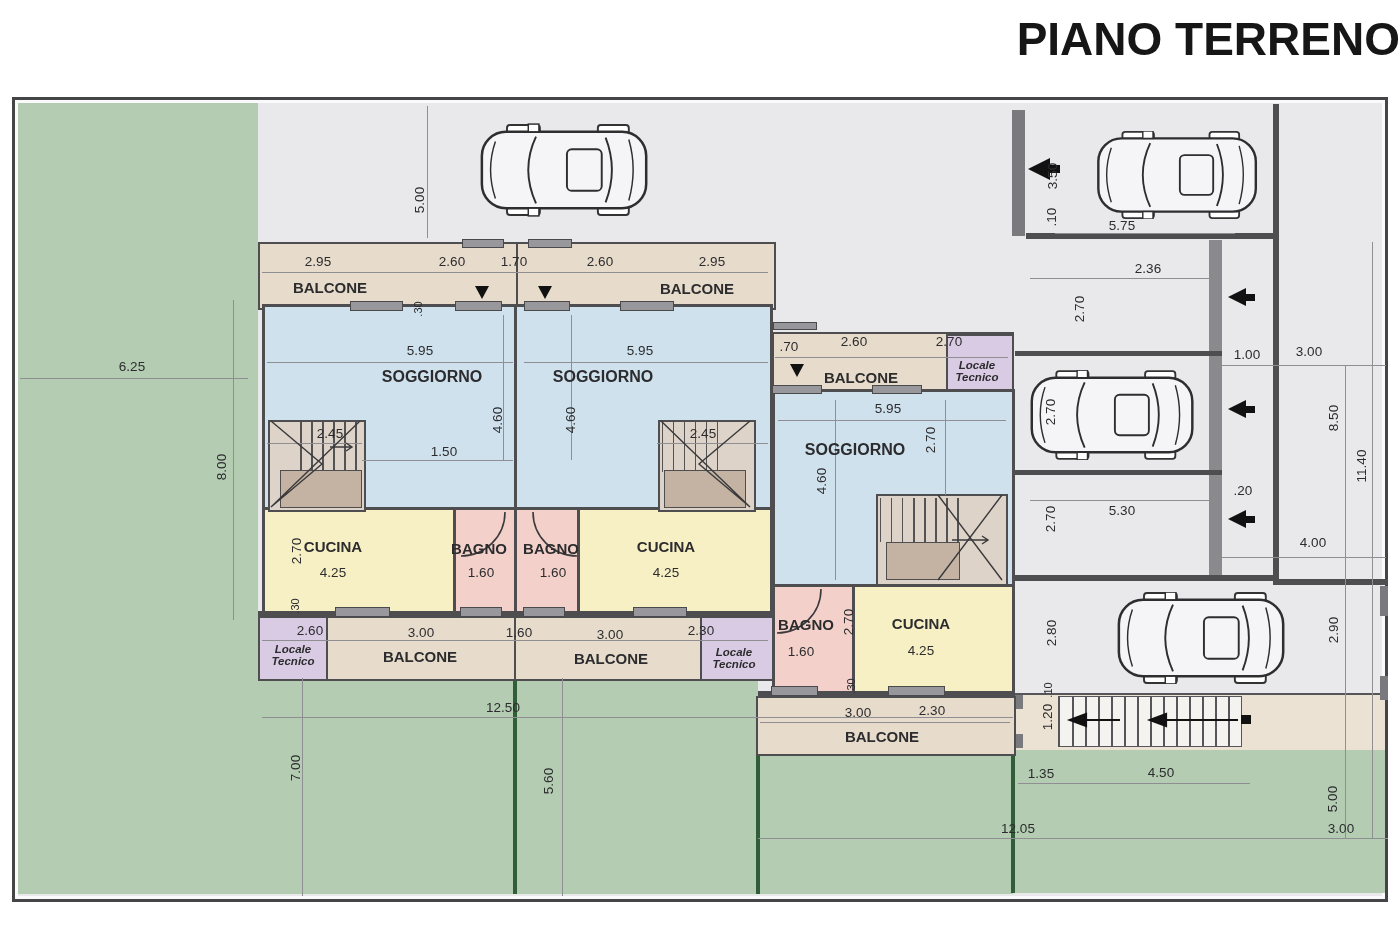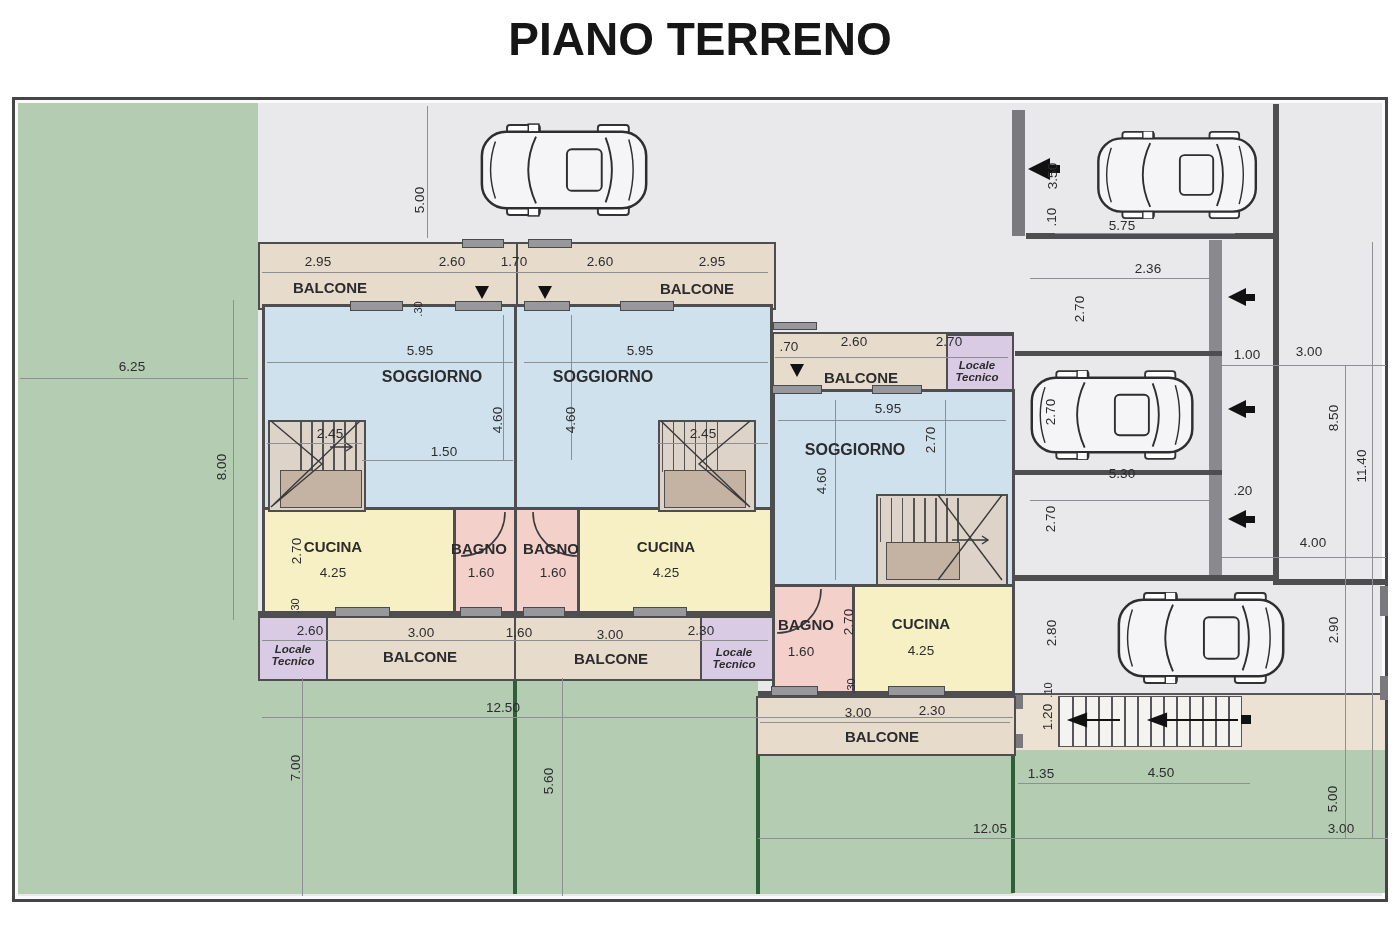--- a/index.html
+++ b/index.html
@@ -1,17 +1,17 @@
 <!DOCTYPE html>
 <html style="--wall: #4e4e50; --drive: #e9e9ec; --garden: #b3ccb2; --gardenDark: #2f5e38; --soggiorno: #cfe1ed; --cucina: #f7f0c5; --bagno: #f3d1ca; --balcone: #e7dccb; --locale: #d9cbe4; --stairs: #ddd3c8; --landing: #c4b3a3; --ramp: #ece2d4; --wm: #b3903c;"><head>
 <meta charset="utf-8">
 <style>
   html,body{margin:0;padding:0;background:#ffffff;font-family:"Liberation Sans",sans-serif;}
   .sheet{position:relative;width:1400px;height:933px;background:#fff;overflow:hidden;}
-  h1.title{position:absolute;left:0;right:0;top:12px;margin:0;text-align:center;
+  h1.title{position:absolute;left:0;right:0;top:12px;margin:0;text-align:right;
     font-size:46px;font-weight:800;letter-spacing:0px;color:#161616;}
   .plan-border{position:absolute;left:12px;top:97px;width:1370px;height:799px;
     border:3px solid #454547;background:var(--drive);box-shadow:inset 0 0 0 3px #fafafa;}
   .zone{position:absolute;}
   .garden{background:var(--garden);}
   .gdiv{position:absolute;background:var(--gardenDark);}
   .room{position:absolute;border:3px solid var(--wall);}
   .balc{position:absolute;border:2px solid var(--wall);background:var(--balcone);}
   .lt{position:absolute;border:2px solid var(--wall);background:var(--locale);}
   .sogg{background:var(--soggiorno);}
@@ -277,30 +277,30 @@
       <div class="lbl" style="left: 932px; top: 711px; transform: translate(-50%, -50%);">2.30</div>
       <div class="lbl" style="left: 882px; top: 737px; font-size: 15px; font-weight: bold; transform: translate(-50%, -50%);">BALCONE</div>
       <div class="lbl" style="left: 1053px; top: 176px; transform: translate(-50%, -50%) rotate(-90deg);">3.50</div>
       <div class="lbl" style="left: 1052px; top: 217px; transform: translate(-50%, -50%) rotate(-90deg);">.10</div>
       <div class="lbl" style="left: 1122px; top: 226px; transform: translate(-50%, -50%);">5.75</div>
       <div class="lbl" style="left: 1148px; top: 269px; transform: translate(-50%, -50%);">2.36</div>
       <div class="lbl" style="left: 1080px; top: 309px; transform: translate(-50%, -50%) rotate(-90deg);">2.70</div>
       <div class="lbl" style="left: 1247px; top: 355px; transform: translate(-50%, -50%);">1.00</div>
       <div class="lbl" style="left: 1309px; top: 352px; transform: translate(-50%, -50%);">3.00</div>
       <div class="lbl" style="left: 1051px; top: 412px; transform: translate(-50%, -50%) rotate(-90deg);">2.70</div>
-      <div class="lbl" style="left: 1122px; top: 474px; transform: translate(-50%, -50%); text-align: right;">5.30</div>
+      <div class="lbl" style="left: 1122px; top: 511px; transform: translate(-50%, -50%); text-align: right;">5.30</div>
       <div class="lbl" style="left: 1243px; top: 491px; transform: translate(-50%, -50%);">.20</div>
       <div class="lbl" style="left: 1051px; top: 519px; transform: translate(-50%, -50%) rotate(-90deg);">2.70</div>
       <div class="lbl" style="left: 1334px; top: 418px; transform: translate(-50%, -50%) rotate(-90deg);">8.50</div>
       <div class="lbl" style="left: 1362px; top: 466px; transform: translate(-50%, -50%) rotate(-90deg);">11.40</div>
       <div class="lbl" style="left: 1313px; top: 543px; transform: translate(-50%, -50%);">4.00</div>
       <div class="lbl" style="left: 1052px; top: 633px; transform: translate(-50%, -50%) rotate(-90deg);">2.80</div>
       <div class="lbl" style="left: 1334px; top: 630px; transform: translate(-50%, -50%) rotate(-90deg);">2.90</div>
       <div class="lbl" style="left: 1049px; top: 690px; font-size: 11px; transform: translate(-50%, -50%) rotate(-90deg);">.10</div>
       <div class="lbl" style="left: 1048px; top: 717px; transform: translate(-50%, -50%) rotate(-90deg);">1.20</div>
       <div class="lbl" style="left: 1041px; top: 774px; transform: translate(-50%, -50%);">1.35</div>
       <div class="lbl" style="left: 1161px; top: 773px; transform: translate(-50%, -50%);">4.50</div>
       <div class="lbl" style="left: 1333px; top: 799px; transform: translate(-50%, -50%) rotate(-90deg);">5.00</div>
-      <div class="lbl" style="left: 990px; top: 829px; transform: translate(-50%, -50%);">12.05</div>
+      <div class="lbl" style="left: 1018px; top: 829px; transform: translate(-50%, -50%);">12.05</div>
       <div class="lbl" style="left: 1341px; top: 829px; transform: translate(-50%, -50%);">3.00</div>
     </div>
 
 </div>
 
 </body></html>

